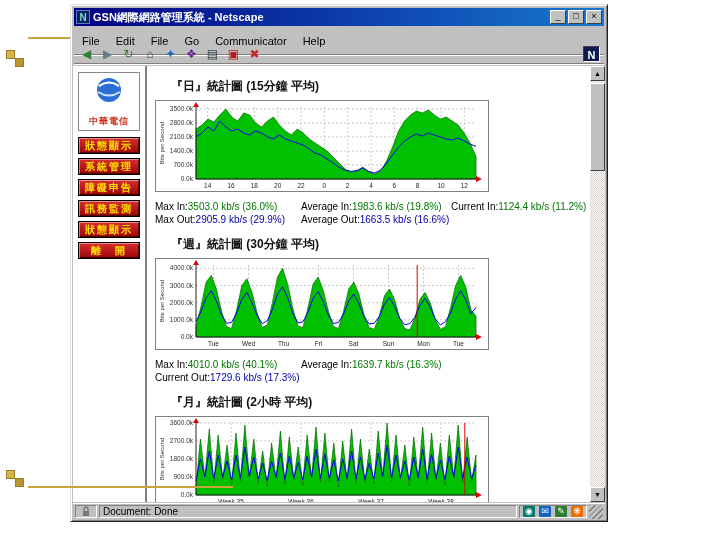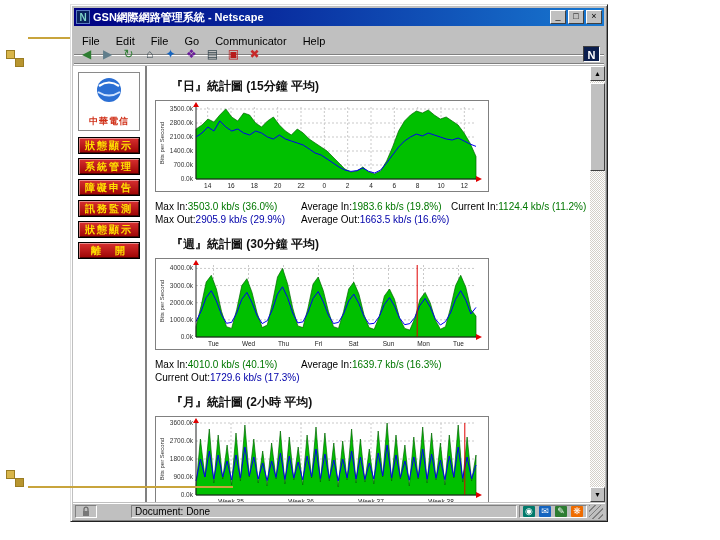--- a/index.html
+++ b/index.html
@@ -65,21 +65,21 @@
             border-color:#fff #404040 #404040 #fff; font-size:7px; text-align:center; line-height:13px; color:#000; }
   .sb-btn.up { top:0; } .sb-btn.down { bottom:0; }
   .sb-thumb { position:absolute; left:0; top:17px; width:15px; height:88px; background:#c0c0c0; border:1px solid;
               border-color:#fff #404040 #404040 #fff; }
 
   
   .statusbar { position:absolute; left:2px; right:2px; bottom:2px; height:16px; background:#c0c0c0;
                display:flex; align-items:center; gap:2px; padding:1px 2px; border-top:1px solid #ffffff; }
   .sb-cell { height:13px; border:1px solid; border-color:#808080 #fff #fff #808080; display:flex; align-items:center; padding:0 3px; }
   .sb-lock { width:22px; justify-content:center; }
-  .sb-msg { flex:1; font-size:10px; color:#000;margin-left:32px; }
+  .sb-msg { flex:1; font-size:10px; color:#000; }
   .sb-comp { gap:4px; }
   .comp-icon { width:12px; height:11px; font-size:9px; line-height:11px; text-align:center; color:#fff; border-radius:1px; }
   .sb-grip { width:14px; height:14px; background:
       repeating-linear-gradient(135deg,#808080 0 1px,transparent 1px 4px); }
 </style>
 </head>
 <body>
 
 <div class="slide">
 

